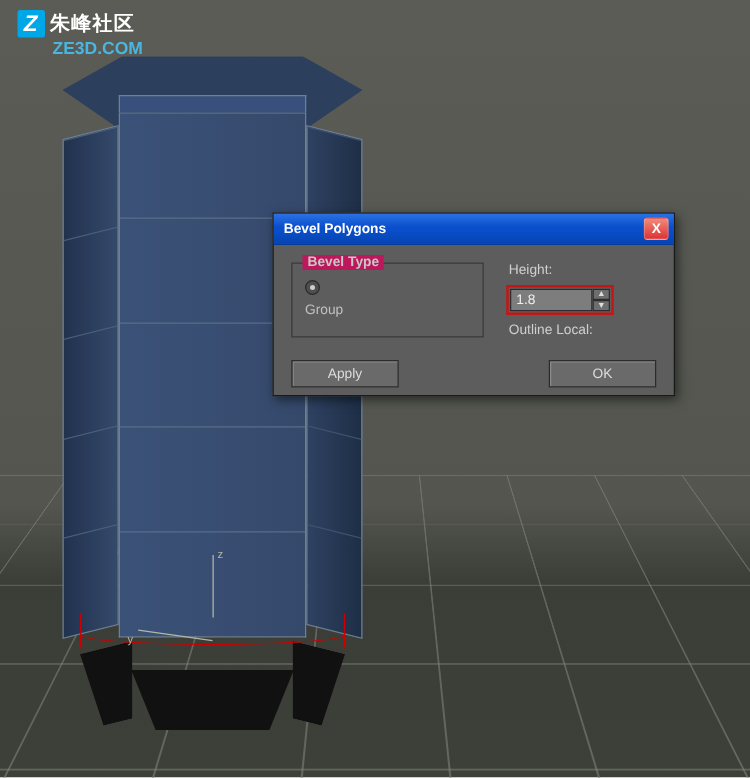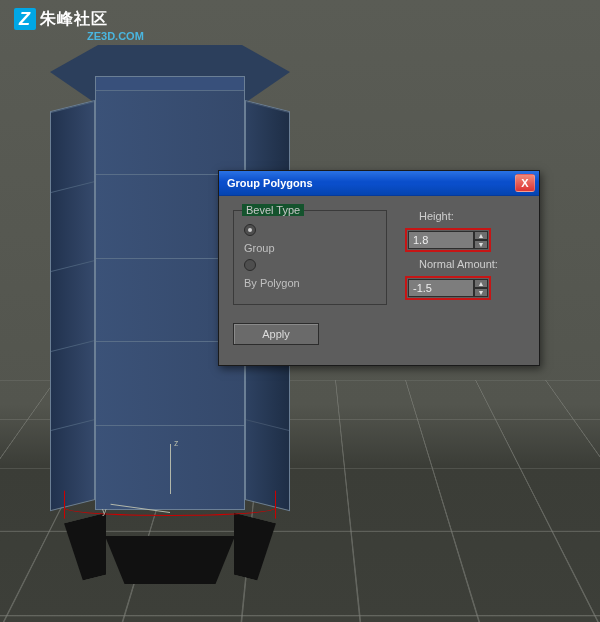--- a/index.html
+++ b/index.html
@@ -104,21 +104,21 @@
   
   #wm-tl {
     position:absolute; left:14px; top:8px;
     color:#fff; font-size:16px; font-weight:bold; letter-spacing:1px;
     display:flex; align-items:center; gap:4px;
   }
   #wm-tl .z {
     width:22px;height:22px;background:#00a7e6;display:flex;align-items:center;justify-content:center;
     font-style:italic;font-size:18px;font-weight:bold;color:#fff;border-radius:2px;
   }
-  #wm-tl .sub{font-size:11px;color:#4ab6e0;position:absolute;left:28px;top:22px;letter-spacing:0;margin-left:45px;}
+  #wm-tl .sub{font-size:14px;color:#4ab6e0;position:absolute;left:28px;top:22px;letter-spacing:0;}
   #wm-tr {
     position:absolute; right:12px; top:8px; color:#8a8c84; font-size:10px;
     display:flex;align-items:center;gap:6px;
   }
   #wm-tr .strong{color:#555;font-weight:bold;font-size:11px;}
 
   
   #dialog {
     position:absolute; left:218px; top:170px; width:320px;
     background:#5d5d5d; border:1px solid #1a1a1a;
@@ -138,45 +138,46 @@
   }
   #dialog .body{
     padding:14px 14px 12px 14px;
     display:flex; gap:18px;
   }
   .group{
     border:1px solid #3a3a3a; padding:8px 12px 10px 10px;
     position:relative; width:130px;
   }
   .group .legend{
-    position:absolute; top:-7px; left:8px; background:#14532d; padding:0 4px;
+    position:absolute; top:-7px; left:8px; background:#be185d; padding:0 4px;
     color:#c8c8c8;
+    font-weight:bold;
   }
   .radio-row{display:flex;align-items:flex-start;gap:6px;margin:5px 0;flex-direction:column;}
   .radio{
     width:10px;height:10px;border:1px solid #2b2b2b;border-radius:50%;background:#4e4e4e;
     display:flex;align-items:center;justify-content:center;
   }
   .radio.sel::after{content:"";width:4px;height:4px;background:#cfcfcf;border-radius:50%;}
   .spin-col{flex:1;display:flex;flex-direction:column;gap:6px;align-items:flex-start;}
-  .spin-label{color:#cfcfcf;margin-left:14px;}
+  .spin-label{color:#cfcfcf;margin-left:2px;}
   .spin-wrap{
     display:flex;align-items:stretch;border:2px solid #c61515;padding:1px;gap:0;background:#5d5d5d;
   }
   .spin-input{
     width:66px;height:18px;background:#7d7d7d;border:1px solid #2d2d2d;color:#eee;
     padding:0 4px;box-sizing:border-box;font-size:11px;
   }
   .spin-btns{display:flex;flex-direction:column;width:14px;}
   .spin-btn{
     flex:1;background:#6e6e6e;border:1px solid #2d2d2d;display:flex;align-items:center;justify-content:center;
     font-size:7px;color:#ddd;
   }
   .btn-row{
-    display:flex;justify-content:space-between;padding:6px 14px 20px 14px;
+    display:flex;justify-content:space-between;padding:6px 14px 6px 14px;
   }
   .btn{
     width:84px;height:20px;background:#6a6a6a;border:1px solid #2c2c2c;
     display:flex;align-items:center;justify-content:center;color:#dcdcdc;
     box-shadow: inset 1px 1px 0 #8a8a8a;
   }
 </style>
 </head>
 <body>
 
@@ -220,53 +221,45 @@
   </div>
 
   <div id="wm-tl">
     <span class="z">Z</span>
     <span>朱峰社区</span>
     <span class="sub">ZE3D.COM</span>
   </div>
 
   <div id="dialog">
     <div class="titlebar">
-      <span>Group Polygons</span>
+      <span>Bevel Polygons</span>
       <span class="closebtn">X</span>
     </div>
     <div class="body">
       <div class="group">
         <span class="legend">Bevel Type</span>
         <div class="radio-row">
           <span class="radio sel"></span>
           <span>Group</span>
-        </div>
-        <div class="radio-row">
-          <span class="radio"></span>
-          <span>By Polygon</span>
         </div>
       </div>
       <div class="spin-col">
         <span class="spin-label">Height:</span>
         <div class="spin-wrap">
           <input class="spin-input" value="1.8" style="">
           <div class="spin-btns">
             <span class="spin-btn">▲</span>
             <span class="spin-btn">▼</span>
           </div>
         </div>
-        <span class="spin-label">Normal Amount:</span>
-        <div class="spin-wrap">
-          <input class="spin-input" value="-1.5" style="">
-          <div class="spin-btns">
-            <span class="spin-btn">▲</span>
-            <span class="spin-btn">▼</span>
-          </div>
-        </div>
+        <span class="spin-label">Outline Local:</span>
       </div>
     </div>
     <div class="btn-row">
       <div class="btn">
           <span>Apply</span>
         </div>
+      <div class="btn">
+          <span>OK</span>
+        </div>
     </div>
   </div>
 </div>
 
 </body></html>

